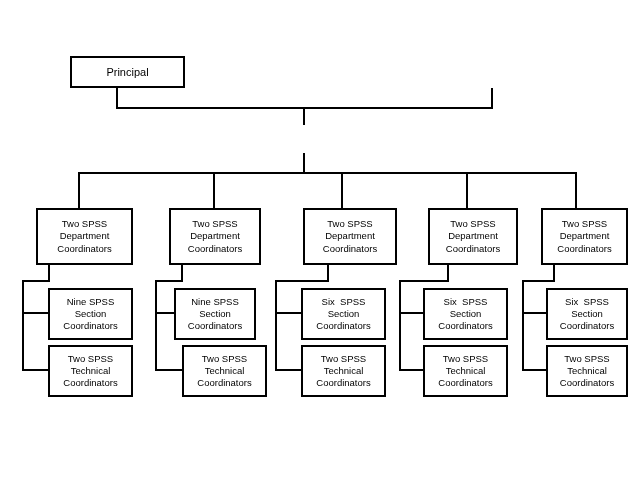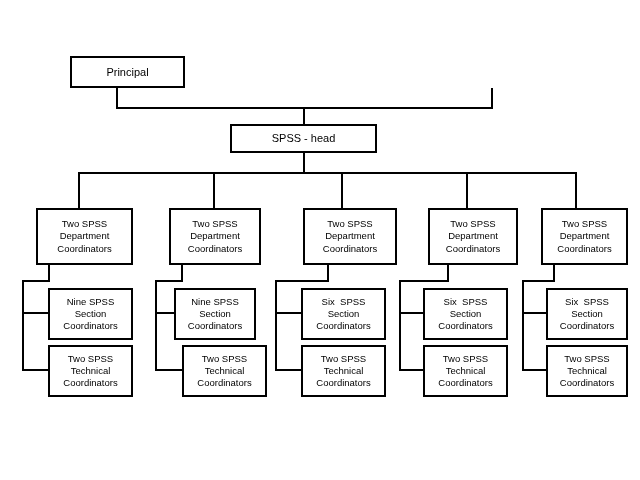--- a/index.html
+++ b/index.html
@@ -61,23 +61,20 @@
 
 
   <div class="conn v" style="left:116px; top:88px; height:21px;"></div>
 
   <div class="conn v" style="left:491px; top:88px; height:21px;"></div>
 
   <div class="conn h" style="left:116px; top:107px; width:377px;"></div>
 
   <div class="conn v" style="left:303px; top:107px; height:18px;"></div>
 
-  <div class="box head" style="left:230px; top:124px; width:147px; height:29px;">
-    <span class="line">SPSS - head</span>
-  </div>
 
   <div class="conn v" style="left:303px; top:153px; height:21px;"></div>
   <div class="conn h" style="left:78px; top:172px; width:499px;"></div>
 
   <div class="conn v" style="left:78px; top:172px; height:36px;"></div>
   <div class="conn v" style="left:213px; top:172px; height:36px;"></div>
   <div class="conn v" style="left:341px; top:172px; height:36px;"></div>
   <div class="conn v" style="left:466px; top:172px; height:36px;"></div>
   <div class="conn v" style="left:575px; top:172px; height:36px;"></div>
 

